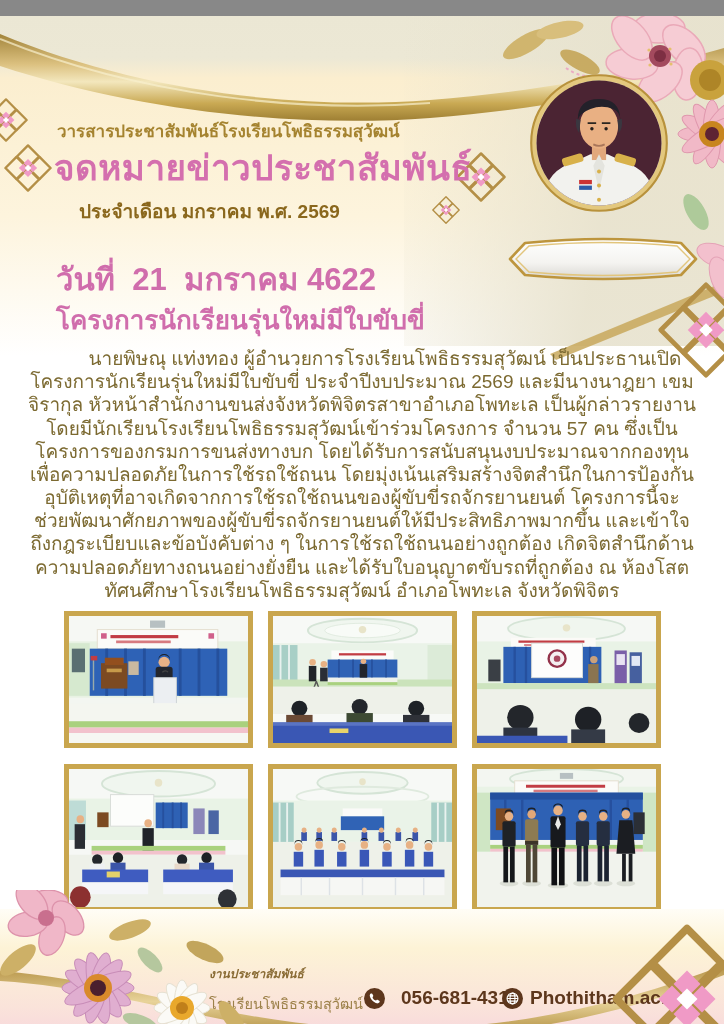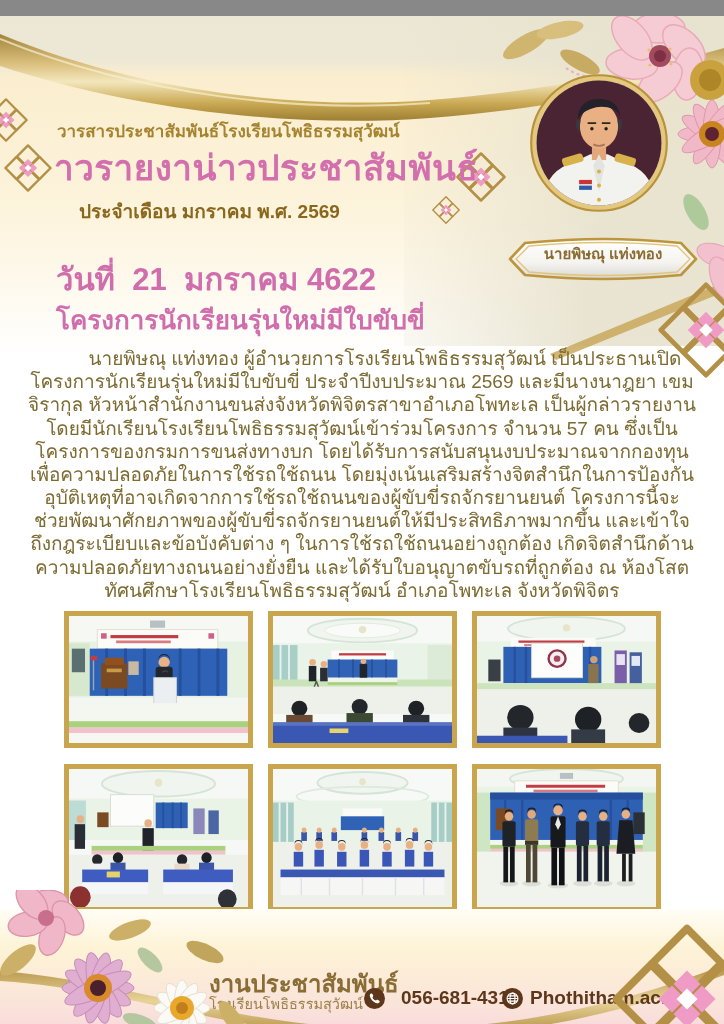--- a/index.html
+++ b/index.html
@@ -26,21 +26,21 @@
   .body-text{left:28px;top:331px;width:668px;font-size:19px;line-height:1.22;color:#7c6a31;
              text-indent:46px;text-align:center;}
   
   .photo{background:#fff;border:5px solid #c9a64e;box-sizing:border-box;}
   .photo svg{display:block;width:100%;height:100%;}
   .r1{top:595px;height:137px;} .r2{top:748px;height:148px;}
   .c1{left:64px;width:189px;} .c2{left:268px;width:189px;} .c3{left:472px;width:189px;}
   
   .footer{left:0;top:893px;width:724px;height:131px;
     background:linear-gradient(180deg,#fffdf6 0%,#fdf3d6 30%,#fae3da 75%,#f7d6dd 100%);}
-  .ft-org{left:209px;top:55px;font-size:24px;font-weight:700;color:#8a6c35;}
+  .ft-org{left:209px;top:55px;font-size:12px;font-weight:700;color:#8a6c35;font-style:italic;}
   .ft-school{left:209px;top:83px;font-size:14.5px;color:#9d8149;}
   .contact{top:78px;display:flex;align-items:center;gap:7px;}
   .contact .txt{font-size:19px;font-weight:700;color:#5d371c;}
   .ph{left:364px;gap:16px;} .web{left:502px;}
   .orn{pointer-events:none;}
 </style>
 </head>
 <body>
 
 <svg width="0" height="0" style="position:absolute">
@@ -146,21 +146,21 @@
     </svg>
   <svg class="abs orn" style="left:432px;top:180px" width="28" height="28" viewBox="0 0 100 100">
       <use href="#orn"></use>
     </svg>
 
   <svg class="abs orn" style="right:-30px;top:266px" width="96" height="96" viewBox="0 0 100 100">
       <use href="#orn"></use>
     </svg>
 
   <div class="abs hdr-subtitle">วารสารประชาสัมพันธ์โรงเรียนโพธิธรรมสุวัฒน์</div>
-  <div class="abs hdr-title">าวรายงาน่าวประชาสัมพันธ์</div>
+  <div class="abs hdr-title">จดหมายข่าวประชาสัมพันธ์</div>
   <div class="abs hdr-period">ประจำเดือน มกราคม พ.ศ. 2569</div>
 
   <svg class="abs portrait" viewBox="0 0 100 100" aria-label="Director portrait in white official uniform on maroon background">
     <defs>
         <clipPath id="pc">
           <circle cx="50" cy="50" r="44"></circle>
         </clipPath>
       </defs>
     <circle cx="50" cy="50" r="47.5" fill="none" stroke="#b8923c" stroke-width="2"></circle>
     <circle cx="50" cy="50" r="45.5" fill="none" stroke="#e3c87e" stroke-width="3"></circle>
@@ -199,21 +199,20 @@
       <defs>
           <linearGradient id="g2" x1="0" y1="0" x2="0" y2="1">
         <stop offset="0" stop-color="#ffffff"></stop>
             <stop offset=".6" stop-color="#f4f3f0"></stop>
             <stop offset="1" stop-color="#d9d7d2"></stop>
           </linearGradient>
         </defs>
       <path d="M17,6 Q60,2 95,2 Q130,2 173,6 L188,22 L173,38 Q130,42 95,42 Q60,42 17,38 L2,22 Z" fill="url(#g2)" stroke="#bd953d" stroke-width="2.6" stroke-linejoin="round"></path>
       <path d="M21,9 Q60,5.5 95,5.5 Q130,5.5 169,9 L182,22 L169,35 Q130,38.5 95,38.5 Q60,38.5 21,35 L8,22 Z" fill="none" stroke="#e2c57c" stroke-width="1.4"></path>
     </svg>
-    <div class="t name">นายพิษณุ แท่งทอง</div>
   </div>
 
   <div class="abs date-heading">วันที่  21  มกราคม 4622</div>
   <div class="abs subject-heading">โครงการนักเรียนรุ่นใหม่มีใบขับขี่</div>
   <div class="abs body-text">นายพิษณุ แท่งทอง ผู้อำนวยการโรงเรียนโพธิธรรมสุวัฒน์ เป็นประธานเปิดโครงการนักเรียนรุ่นใหม่มีใบขับขี่ ประจำปีงบประมาณ 2569 และมีนางนาฎยา  เขมจิรากุล  หัวหน้าสำนักงานขนส่งจังหวัดพิจิตรสาขาอำเภอโพทะเล เป็นผู้กล่าวรายงาน โดยมีนักเรียนโรงเรียนโพธิธรรมสุวัฒน์เข้าร่วมโครงการ จำนวน 57 คน ซึ่งเป็นโครงการของกรมการขนส่งทางบก โดยได้รับการสนับสนุนงบประมาณจากกองทุนเพื่อความปลอดภัยในการใช้รถใช้ถนน โดยมุ่งเน้นเสริมสร้างจิตสำนึกในการป้องกันอุบัติเหตุที่อาจเกิดจากการใช้รถใช้ถนนของผู้ขับขี่รถจักรยานยนต์ โครงการนี้จะช่วยพัฒนาศักยภาพของผู้ขับขี่รถจักรยานยนต์ให้มีประสิทธิภาพมากขึ้น และเข้าใจถึงกฎระเบียบและข้อบังคับต่าง ๆ ในการใช้รถใช้ถนนอย่างถูกต้อง เกิดจิตสำนึกด้านความปลอดภัยทางถนนอย่างยั่งยืน และได้รับใบอนุญาตขับรถที่ถูกต้อง ณ ห้องโสตทัศนศึกษาโรงเรียนโพธิธรรมสุวัฒน์ อำเภอโพทะเล จังหวัดพิจิตร</div>
 
   <div class="abs photo r1 c1" aria-label="Speaker in dark suit at white podium on stage with blue curtain and event banner">
     <svg viewBox="0 0 190 140" preserveAspectRatio="none">
       <rect width="190" height="140" fill="#f3f6f1"></rect>
         <rect width="190" height="28" fill="#f6f8f4"></rect>

